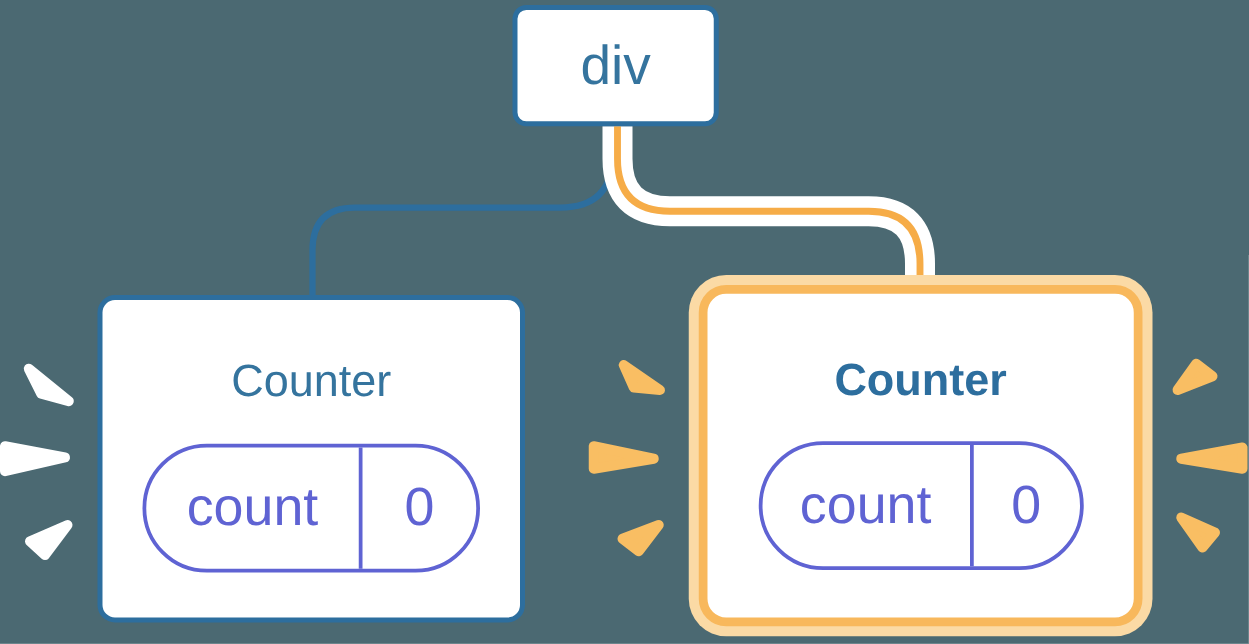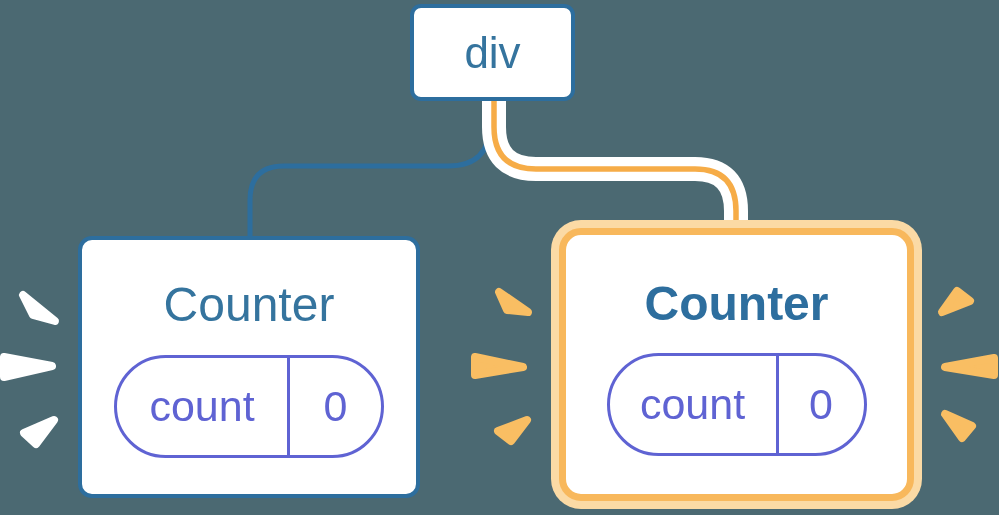--- a/index.html
+++ b/index.html
@@ -30,21 +30,21 @@
   }
   .card-right-glow{
     position:absolute;left:551px;top:220px;width:371px;height:289px;
     background:var(--orange-pale);border-radius:30px;padding:8px;
   }
   .card-right{
     position:relative;width:100%;height:100%;
     border:7px solid var(--orange-border);border-radius:22px;padding-top:50px;
     display:flex;flex-direction:column;align-items:center;background:var(--card-bg);
   }
-  .card-title{font-size:48px;line-height:38px;color:var(--blue-text);font-weight:500}
+  .card-title{font-size:36px;line-height:38px;color:var(--blue-text);font-weight:500}
   .card-title.bold{font-weight:700;color:var(--blue)}
 
   .pill{
     display:flex;border:3px solid var(--indigo);border-radius:60px;
     height:103px;align-items:stretch;color:var(--indigo);font-size:43px;
   }
   .pill-left{width:270px;margin-top:31px}
   .pill-right{width:260px;margin-top:30px}
   .pill-key{flex:1;display:flex;align-items:center;justify-content:center}
   .pill-value{display:flex;align-items:center;justify-content:center;border-left:3px solid var(--indigo)}

